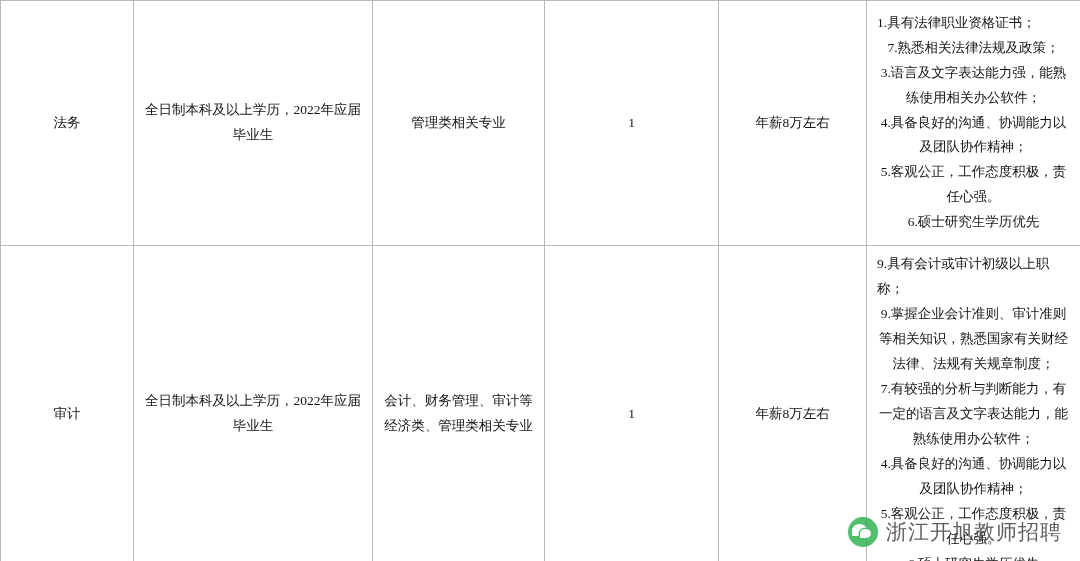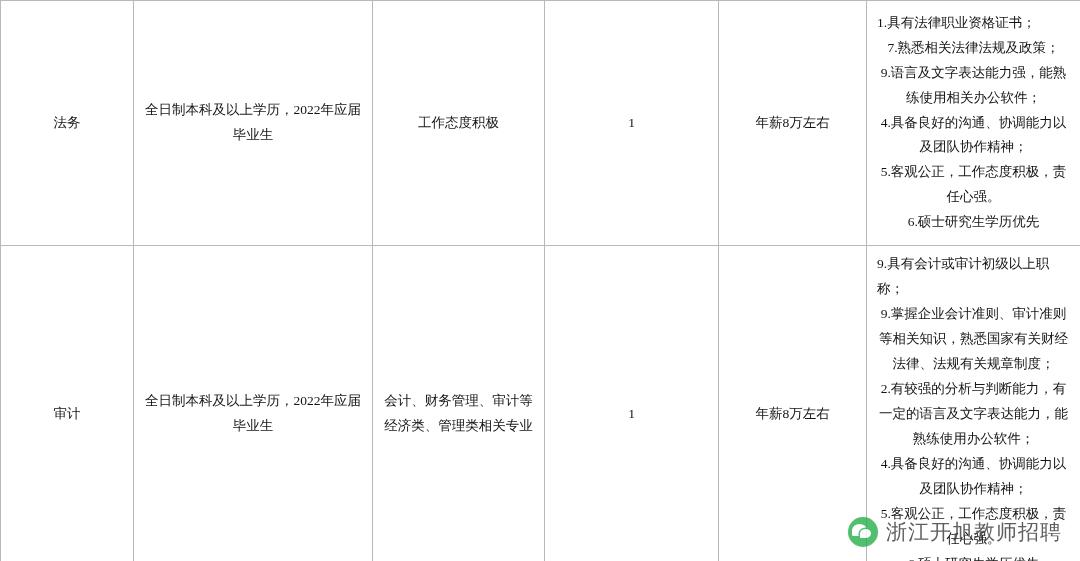--- a/index.html
+++ b/index.html
@@ -130,42 +130,42 @@
       <col class="c-edu">
       <col class="c-major">
       <col class="c-count">
       <col class="c-salary">
       <col class="c-req">
     </colgroup>
     <tbody>
       <tr class="row-law">
         <td class="first cell-post">法务</td>
         <td class="cell-edu">全日制本科及以上学历，2022年应届毕业生</td>
-        <td class="cell-major">工作态度积极</td>
+        <td class="cell-major">管理类相关专业</td>
         <td class="cell-count">1</td>
         <td class="cell-salary">年薪8万左右</td>
         <td class="cell-req">
           <span class="req-line first-line">1.具有法律职业资格证书；</span>
           <span class="req-line">7.熟悉相关法律法规及政策；</span>
-          <span class="req-line">9.语言及文字表达能力强，能熟练使用相关办公软件；</span>
+          <span class="req-line">3.语言及文字表达能力强，能熟练使用相关办公软件；</span>
           <span class="req-line">4.具备良好的沟通、协调能力以及团队协作精神；</span>
           <span class="req-line">5.客观公正，工作态度积极，责任心强。</span>
           <span class="req-line">6.硕士研究生学历优先</span>
         </td>
       </tr>
       <tr class="row-audit">
         <td class="first cell-post">审计</td>
         <td class="cell-edu">全日制本科及以上学历，2022年应届毕业生</td>
         <td class="cell-major">会计、财务管理、审计等经济类、管理类相关专业</td>
         <td class="cell-count">1</td>
         <td class="cell-salary">年薪8万左右</td>
         <td class="cell-req">
           <span class="req-line first-line">9.具有会计或审计初级以上职称；</span>
           <span class="req-line">9.掌握企业会计准则、审计准则等相关知识，熟悉国家有关财经法律、法规有关规章制度；</span>
-          <span class="req-line">2.有较强的分析与判断能力，有一定的语言及文字表达能力，能熟练使用办公软件；</span>
+          <span class="req-line">7.有较强的分析与判断能力，有一定的语言及文字表达能力，能熟练使用办公软件；</span>
           <span class="req-line">4.具备良好的沟通、协调能力以及团队协作精神；</span>
           <span class="req-line">5.客观公正，工作态度积极，责任心强。</span>
           <span class="req-line">6.硕士研究生学历优先</span>
         </td>
       </tr>
 
     </tbody>
   </table>
 
   <div class="watermark">

